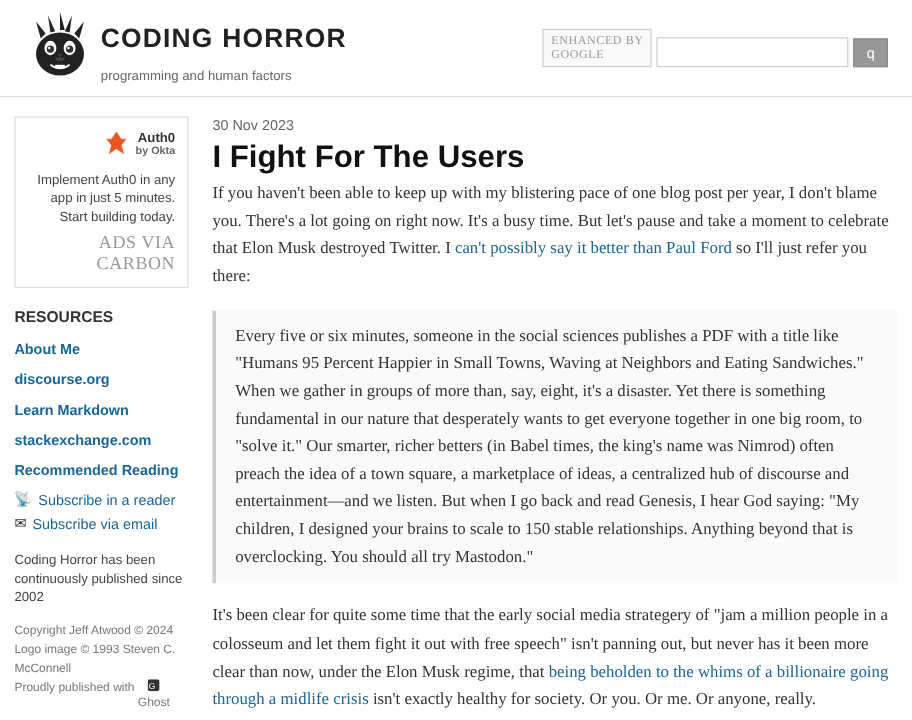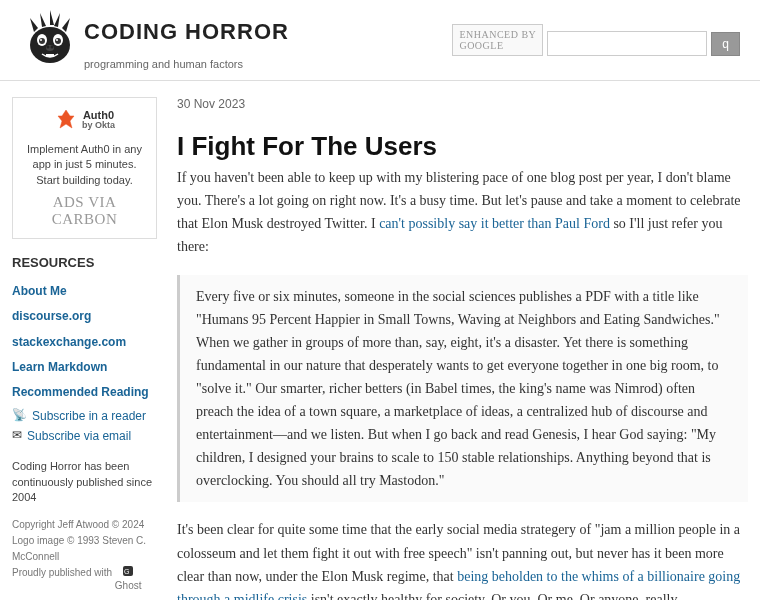--- a/index.html
+++ b/index.html
@@ -88,21 +88,21 @@
     #content {
       flex: 1;
       min-width: 0;
     }
 
     
     #ad-box {
       border: 1px solid #ddd;
       padding: 10px;
       margin-bottom: 16px;
-      text-align: center;
+      text-align: right;
     }
     #ad-logo {
       margin-bottom: 6px;
     }
     #ad-text {
       font-family: Arial, sans-serif;
       font-size: 11px;
       color: #444;
       line-height: 1.4;
       margin-bottom: 6px;
@@ -162,21 +162,21 @@
       color: #777;
       line-height: 1.6;
     }
     #footer-text a { color: #777; font-size: 10px; }
 
     
     #post-date {
       font-family: Arial, sans-serif;
       font-size: 12px;
       color: #666;
-      margin-bottom: 20px;
+      margin-bottom: 4px;
     }
     #post-title {
       font-family: Arial, sans-serif;
       font-size: 26px;
       font-weight: bold;
       color: #111;
       margin-bottom: 4px;
       line-height: 1.2;
     }
     .post-para {
@@ -278,38 +278,38 @@
       </div>
       <div id="ad-text">Implement Auth0 in any app in just 5 minutes. Start building today.</div>
       <div id="ads-label">ADS VIA CARBON</div>
     </div>
 
     <div id="resources-section">
       <div id="resources-title">RESOURCES</div>
       <ul id="resources-list">
         <li><a>About Me</a></li>
         <li><a>discourse.org</a></li>
+        <li><a>Learn Markdown</a></li>
         <li><a>stackexchange.com</a></li>
-        <li><a>Learn Markdown</a></li>
         <li><a>Recommended Reading</a></li>
       </ul>
     </div>
 
     <div id="subscribe-section">
       <div class="subscribe-item">
         <span class="subscribe-icon">📡</span>
         <a class="subscribe-link">Subscribe in a reader</a>
       </div>
       <div class="subscribe-item">
         <span class="subscribe-icon">✉</span>
         <a class="subscribe-link">Subscribe via email</a>
       </div>
     </div>
 
-    <div id="continuous-text">Coding Horror has been continuously published since 2004</div>
+    <div id="continuous-text">Coding Horror has been continuously published since 2002</div>
 
     <div id="footer-text">
       <div>Copyright Jeff Atwood © 2024</div>
       <div>Logo image © 1993 Steven C. McConnell</div>
       <div>
         <span>Proudly published with</span>
         <a>
           <span style="display:inline-flex;align-items:center;gap:2px;flex-direction:column;">
             <svg width="10" height="10" viewBox="0 0 10 10">
                 <rect width="10" height="10" rx="2" fill="#333"></rect>

